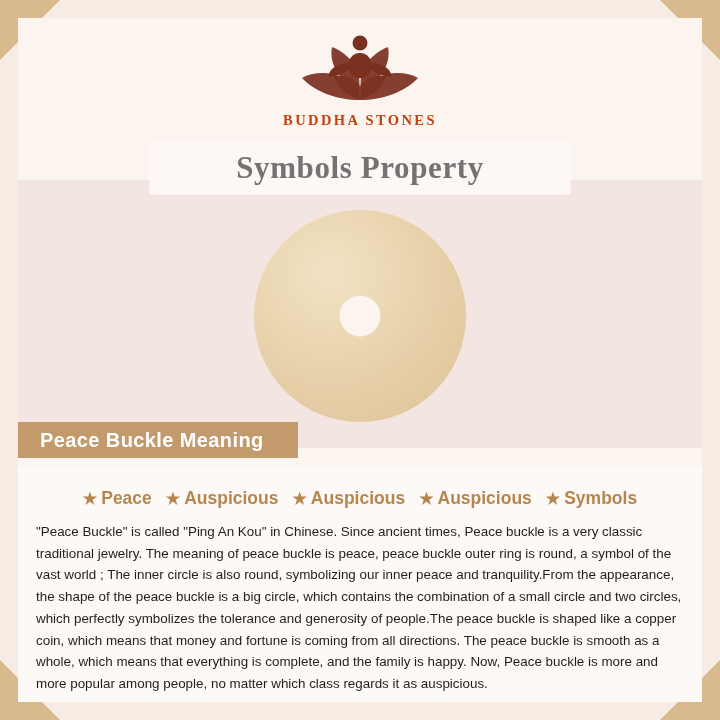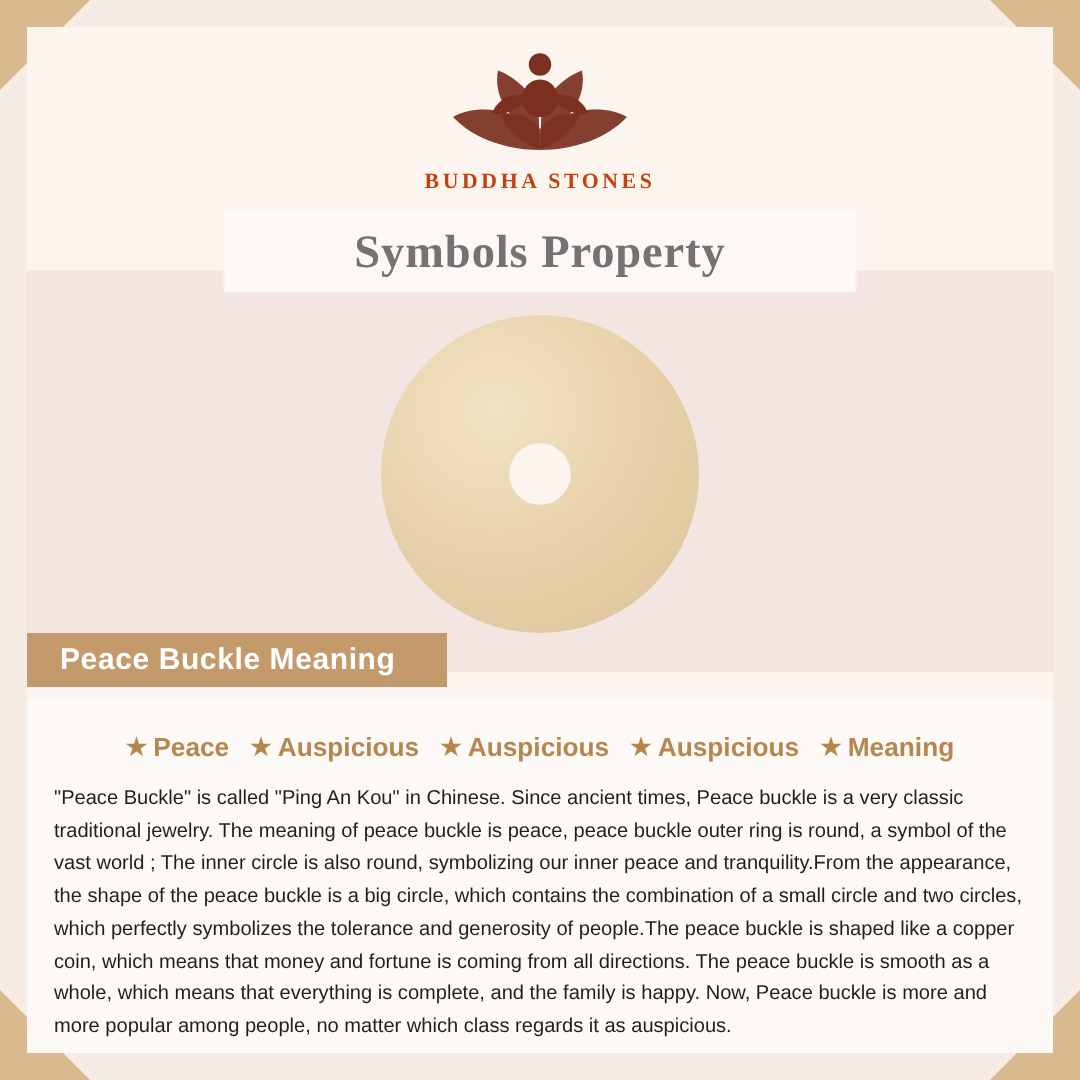--- a/index.html
+++ b/index.html
@@ -267,21 +267,21 @@
         <span class="kw">
           <span class="star">★</span>
           <span>Auspicious</span>
         </span>
         <span class="kw">
           <span class="star">★</span>
           <span>Auspicious</span>
         </span>
         <span class="kw">
           <span class="star">★</span>
-          <span>Meaning</span>
+          <span>Symbols</span>
         </span>
       </div>
 
       <div class="paragraph">"Peace Buckle" is called "Ping An Kou" in Chinese. Since ancient times, Peace buckle is a very classic traditional jewelry. The meaning of peace buckle is peace, peace buckle outer ring is round, a symbol of the vast world ; The inner circle is also round, symbolizing our inner peace and tranquility.From the appearance, the shape of the peace buckle is a big circle, which contains the combination of a small circle and two circles, which perfectly symbolizes the tolerance and generosity of people.The peace buckle is shaped like a copper coin, which means that money and fortune is coming from all directions. The peace buckle is smooth as a whole, which means that everything is complete, and the family is happy. Now, Peace buckle is more and more popular among people, no matter which class regards it as auspicious.</div>
     </div>
 
   </div>
 </div>
 
 </body></html>

